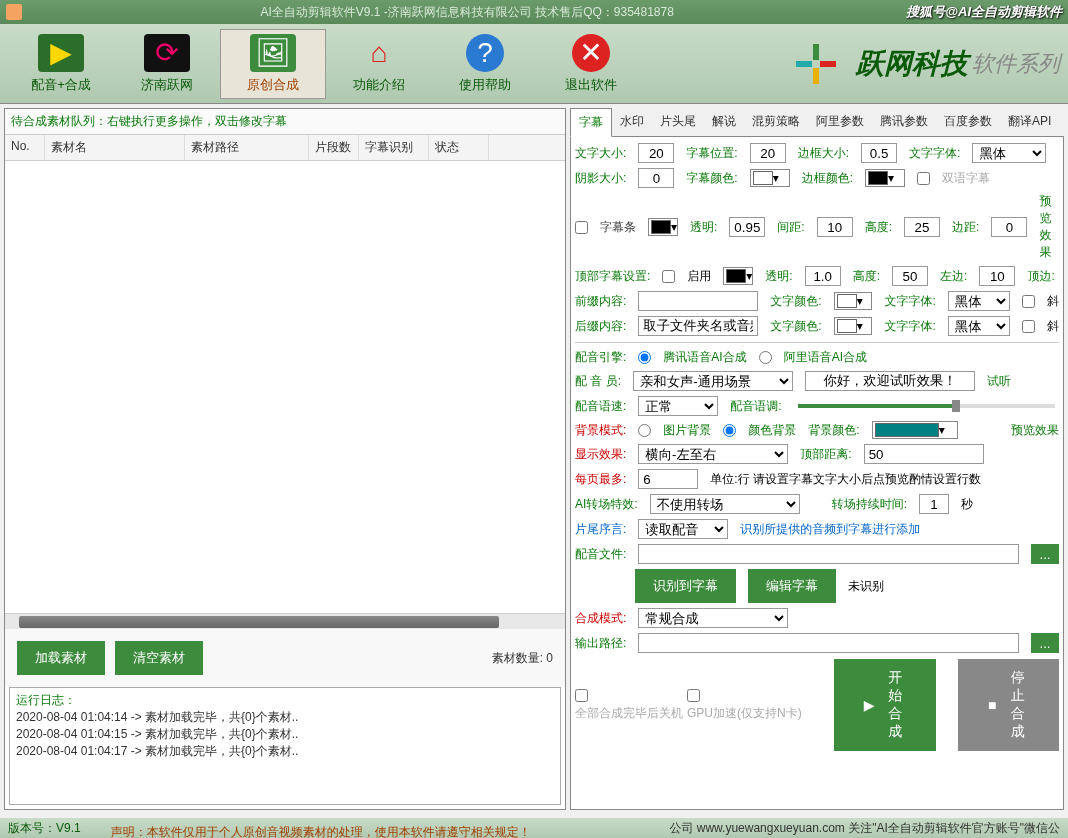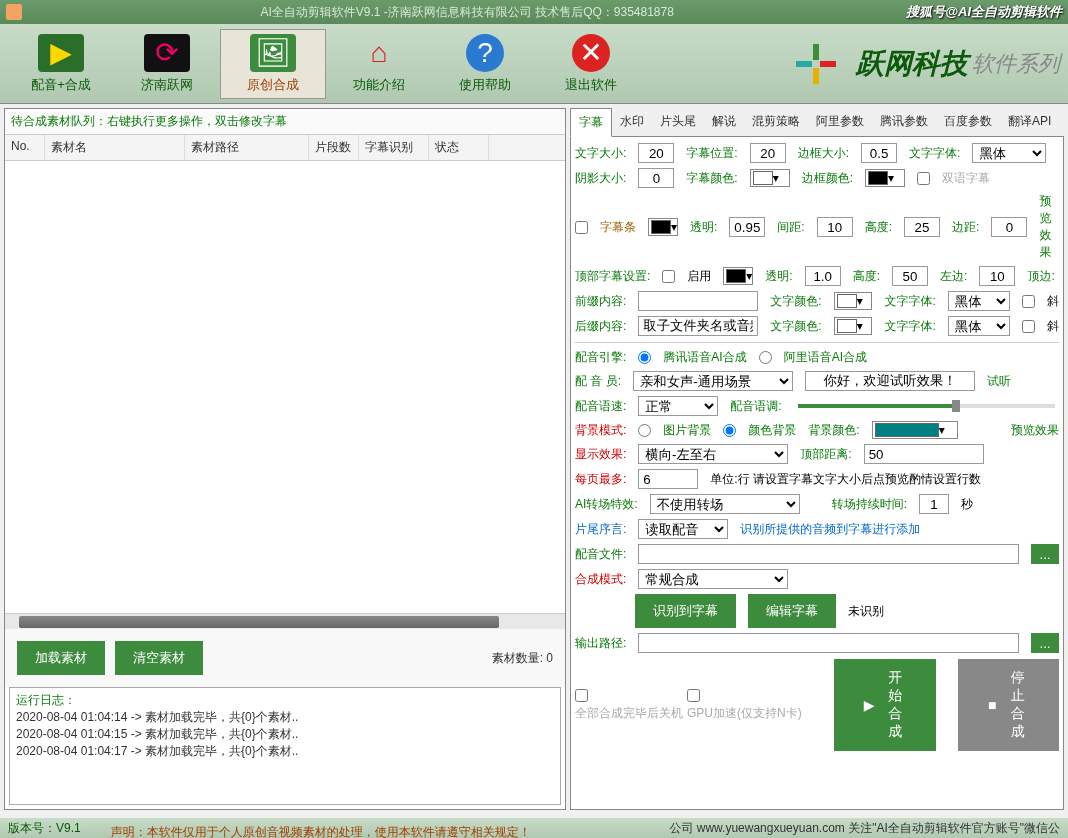--- a/index.html
+++ b/index.html
@@ -160,21 +160,21 @@
           <input class="inp" style="width: 36px;" value="0">
         <label class="lbl">字幕颜色:</label>
           <div class="color-btn"><div class="color-swatch" style="background:#fff"></div>▾</div>
         <label class="lbl">边框颜色:</label>
           <div class="color-btn"><div class="color-swatch" style="background:#000"></div>▾</div>
         <input type="checkbox" class="chk" style="">
           <label style="color:#aaa">双语字幕</label>
       </div>
       <div class="row">
         <input type="checkbox" class="chk" style="">
-          <label style="color:#a16207">字幕条</label>
+          <label style="color:#404040">字幕条</label>
         <div class="color-btn" style="width:30px"><div class="color-swatch" style="background:#000"></div>▾</div>
         <label class="lbl">透明:</label>
           <input class="inp" style="width: 36px;" value="0.95">
         <label class="lbl">间距:</label>
           <input class="inp" style="width: 36px;" value="10">
         <label class="lbl">高度:</label>
           <input class="inp" style="width: 36px;" value="25">
         <label class="lbl">边距:</label>
           <input class="inp" style="width: 36px;" value="0">
         <span class="link-green" style="margin-left:auto">预览效果</span>
@@ -264,28 +264,28 @@
       <div class="row">
         <label style="color:#06c">片尾序言:</label>
         <select class="sel" style="width:90px"><option>读取配音</option></select>
         <label style="color:#06c">识别所提供的音频到字幕进行添加</label>
       </div>
       <div class="row">
         <label class="lbl">配音文件:</label>
         <input class="inp" style="flex: 1 1 0%; text-align: left;">
         <button class="browse-btn">...</button>
       </div>
-      <div class="row">
-        <label class="lbl-red">合成模式:</label>
-        <select class="sel" style="width:150px"><option>常规合成</option></select>
-      </div>
       <div class="row" style="padding-left:60px">
         <button class="btn-green">识别到字幕</button>
         <button class="btn-green">编辑字幕</button>
         <label>未识别</label>
+      </div>
+      <div class="row">
+        <label class="lbl-red">合成模式:</label>
+        <select class="sel" style="width:150px"><option>常规合成</option></select>
       </div>
       <div class="row">
         <label class="lbl">输出路径:</label>
         <input class="inp" style="flex: 1 1 0%; text-align: left;">
         <button class="browse-btn">...</button>
       </div>
       <div class="row" style="margin-top:6px">
         <div style="display:flex;flex-direction:row;gap:4px">
           <div><input type="checkbox" class="chk" style=""> <label style="color:#aaa">全部合成完毕后关机</label></div>
           <div><input type="checkbox" class="chk" style=""> <label style="color:#aaa">GPU加速(仅支持N卡)</label></div>

